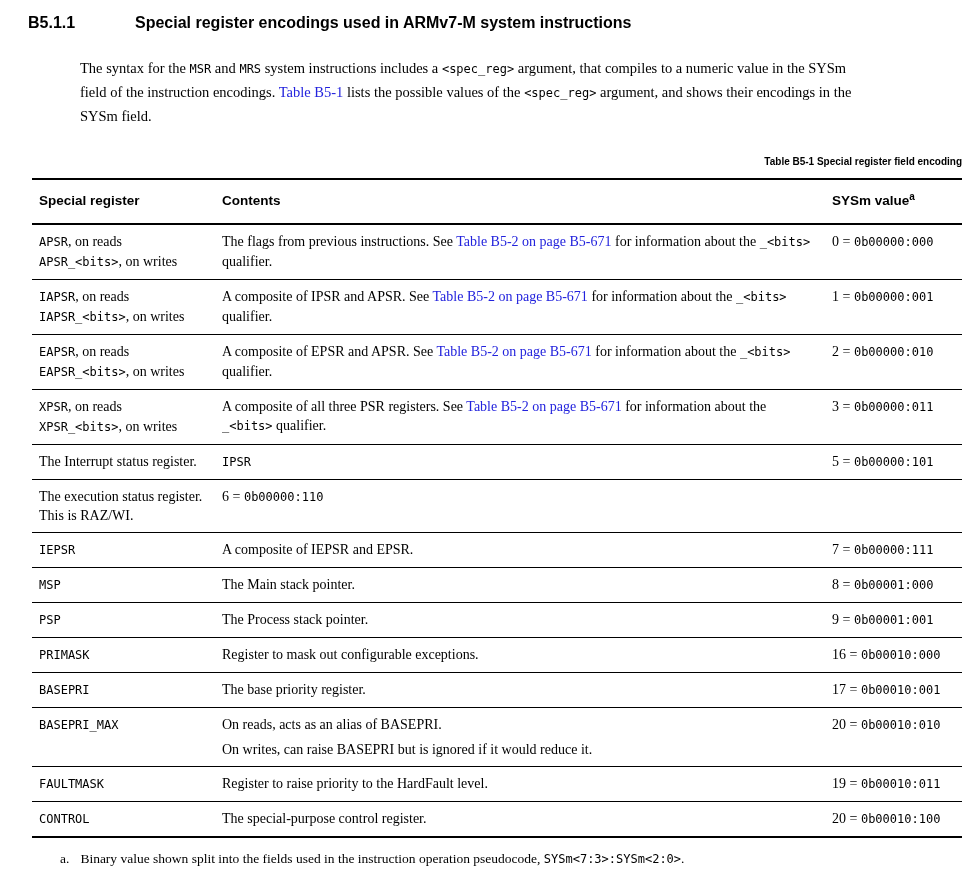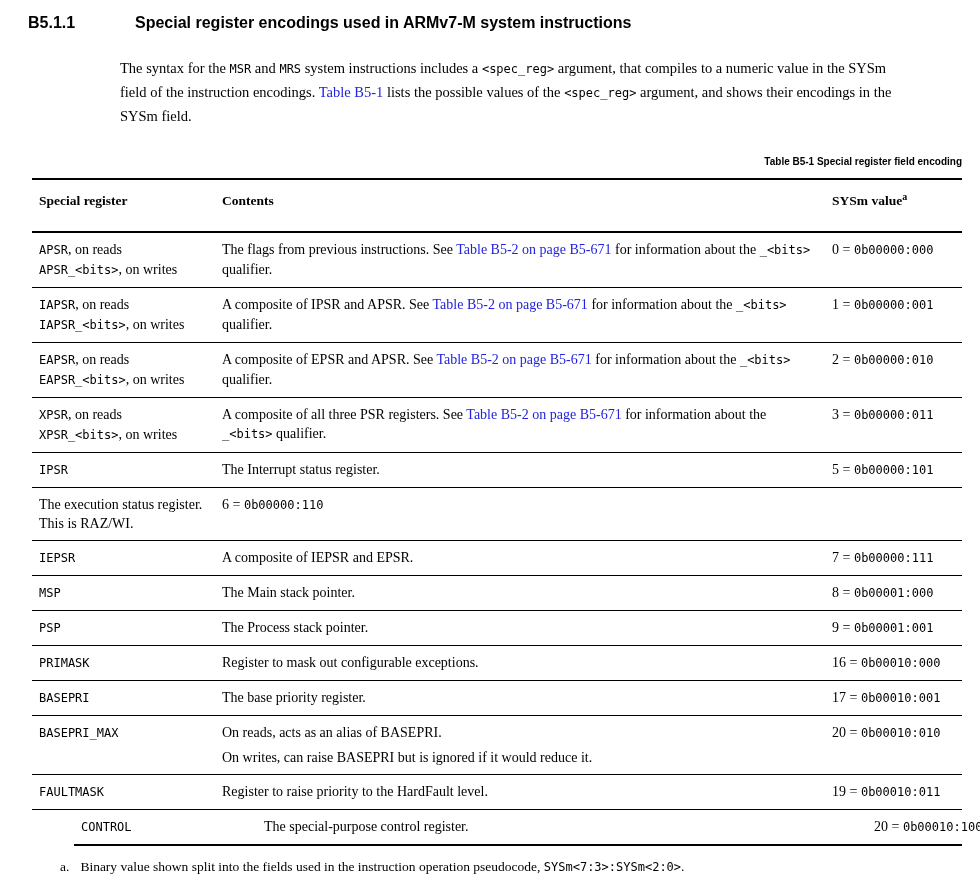--- a/index.html
+++ b/index.html
@@ -11,46 +11,46 @@
     font-family:"Liberation Serif", serif;
   }
   .section-heading {
     display:flex; align-items:baseline;
     margin:14px 0 4px 28px;
     font-family:"Liberation Sans", sans-serif;
     font-weight:bold; font-size:16px;
   }
   .section-number { width:107px; flex:0 0 auto; }
   .intro {
-    margin:25px 0 0 120px; width:782px;
+    margin:25px 0 0 80px; width:782px;
     font-size:14.5px; line-height:23px;
   }
   .table-caption {
     width:930px; margin:28px 0 11px 32px;
     text-align:right;
     font-family:"Liberation Sans", sans-serif;
     font-weight:bold; font-size:10px;
   }
   .data-table { margin-left:32px; width:930px; }
   .table-header-row {
     display:grid; grid-template-columns:183px 610px 1fr;
     border-top:2px solid var(--ink);
     border-bottom:2px solid var(--ink);
-    padding:11px 0 20px 7px;
-    font-family:Liberation Serif, serif;
+    padding:11px 0 12px 7px;
+    font-family:Liberation Sans, sans-serif;
     font-weight:bold; font-size:13.5px; line-height:20px;
   }
   .sup { font-size:10px; vertical-align:super; line-height:0; }
   .row {
     display:grid; grid-template-columns:183px 610px 1fr;
     padding:7px 0 7px 7px;
     border-bottom:1px solid var(--ink);
     font-size:14px; line-height:19px;
   }
-  .row:last-child { border-bottom-width:2px;margin-left:42px; }
+  .row:last-child { border-bottom-width:2px; }
   .cell { padding-right:12px; }
   .para-gap { margin-top:6px; }
   .code {
     font-family:"DejaVu Sans Mono", monospace;
     font-size:12px;
   }
   .xref-link { color:var(--link); cursor:pointer; }
   .cell-sysm { white-space:nowrap; padding-right:0; }
   .footnote {
     display:flex; gap:11px;
@@ -111,25 +111,25 @@
         <div class="cell cell-register">
           <div><span class="code">XPSR</span><span>, on reads</span></div>
           <div><span class="code">XPSR_&lt;bits&gt;</span><span>, on writes</span></div>
         </div>
         <div class="cell cell-contents">
           <div><span>A composite of all three PSR registers. See </span><span class="xref-link">Table B5-2 on page B5-671</span><span> for information about the </span><span class="code">_&lt;bits&gt;</span><span> qualifier.</span></div>
         </div>
         <div class="cell cell-sysm"><span>3 = </span><span class="code">0b00000:011</span></div>
       </div>
       <div class="row">
+        <div class="cell cell-contents">
+          <div><span>The Interrupt status register.</span></div>
+        </div>
         <div class="cell cell-register">
           <div><span class="code">IPSR</span></div>
-        </div>
-        <div class="cell cell-contents">
-          <div><span>The Interrupt status register.</span></div>
         </div>
         <div class="cell cell-sysm"><span>5 = </span><span class="code">0b00000:101</span></div>
       </div>
       <div class="row">
         <div class="cell cell-contents">
           <div><span>The execution status register. This is RAZ/WI.</span></div>
         </div>
         <div class="cell cell-sysm"><span>6 = </span><span class="code">0b00000:110</span></div>
       </div>
       <div class="row">

